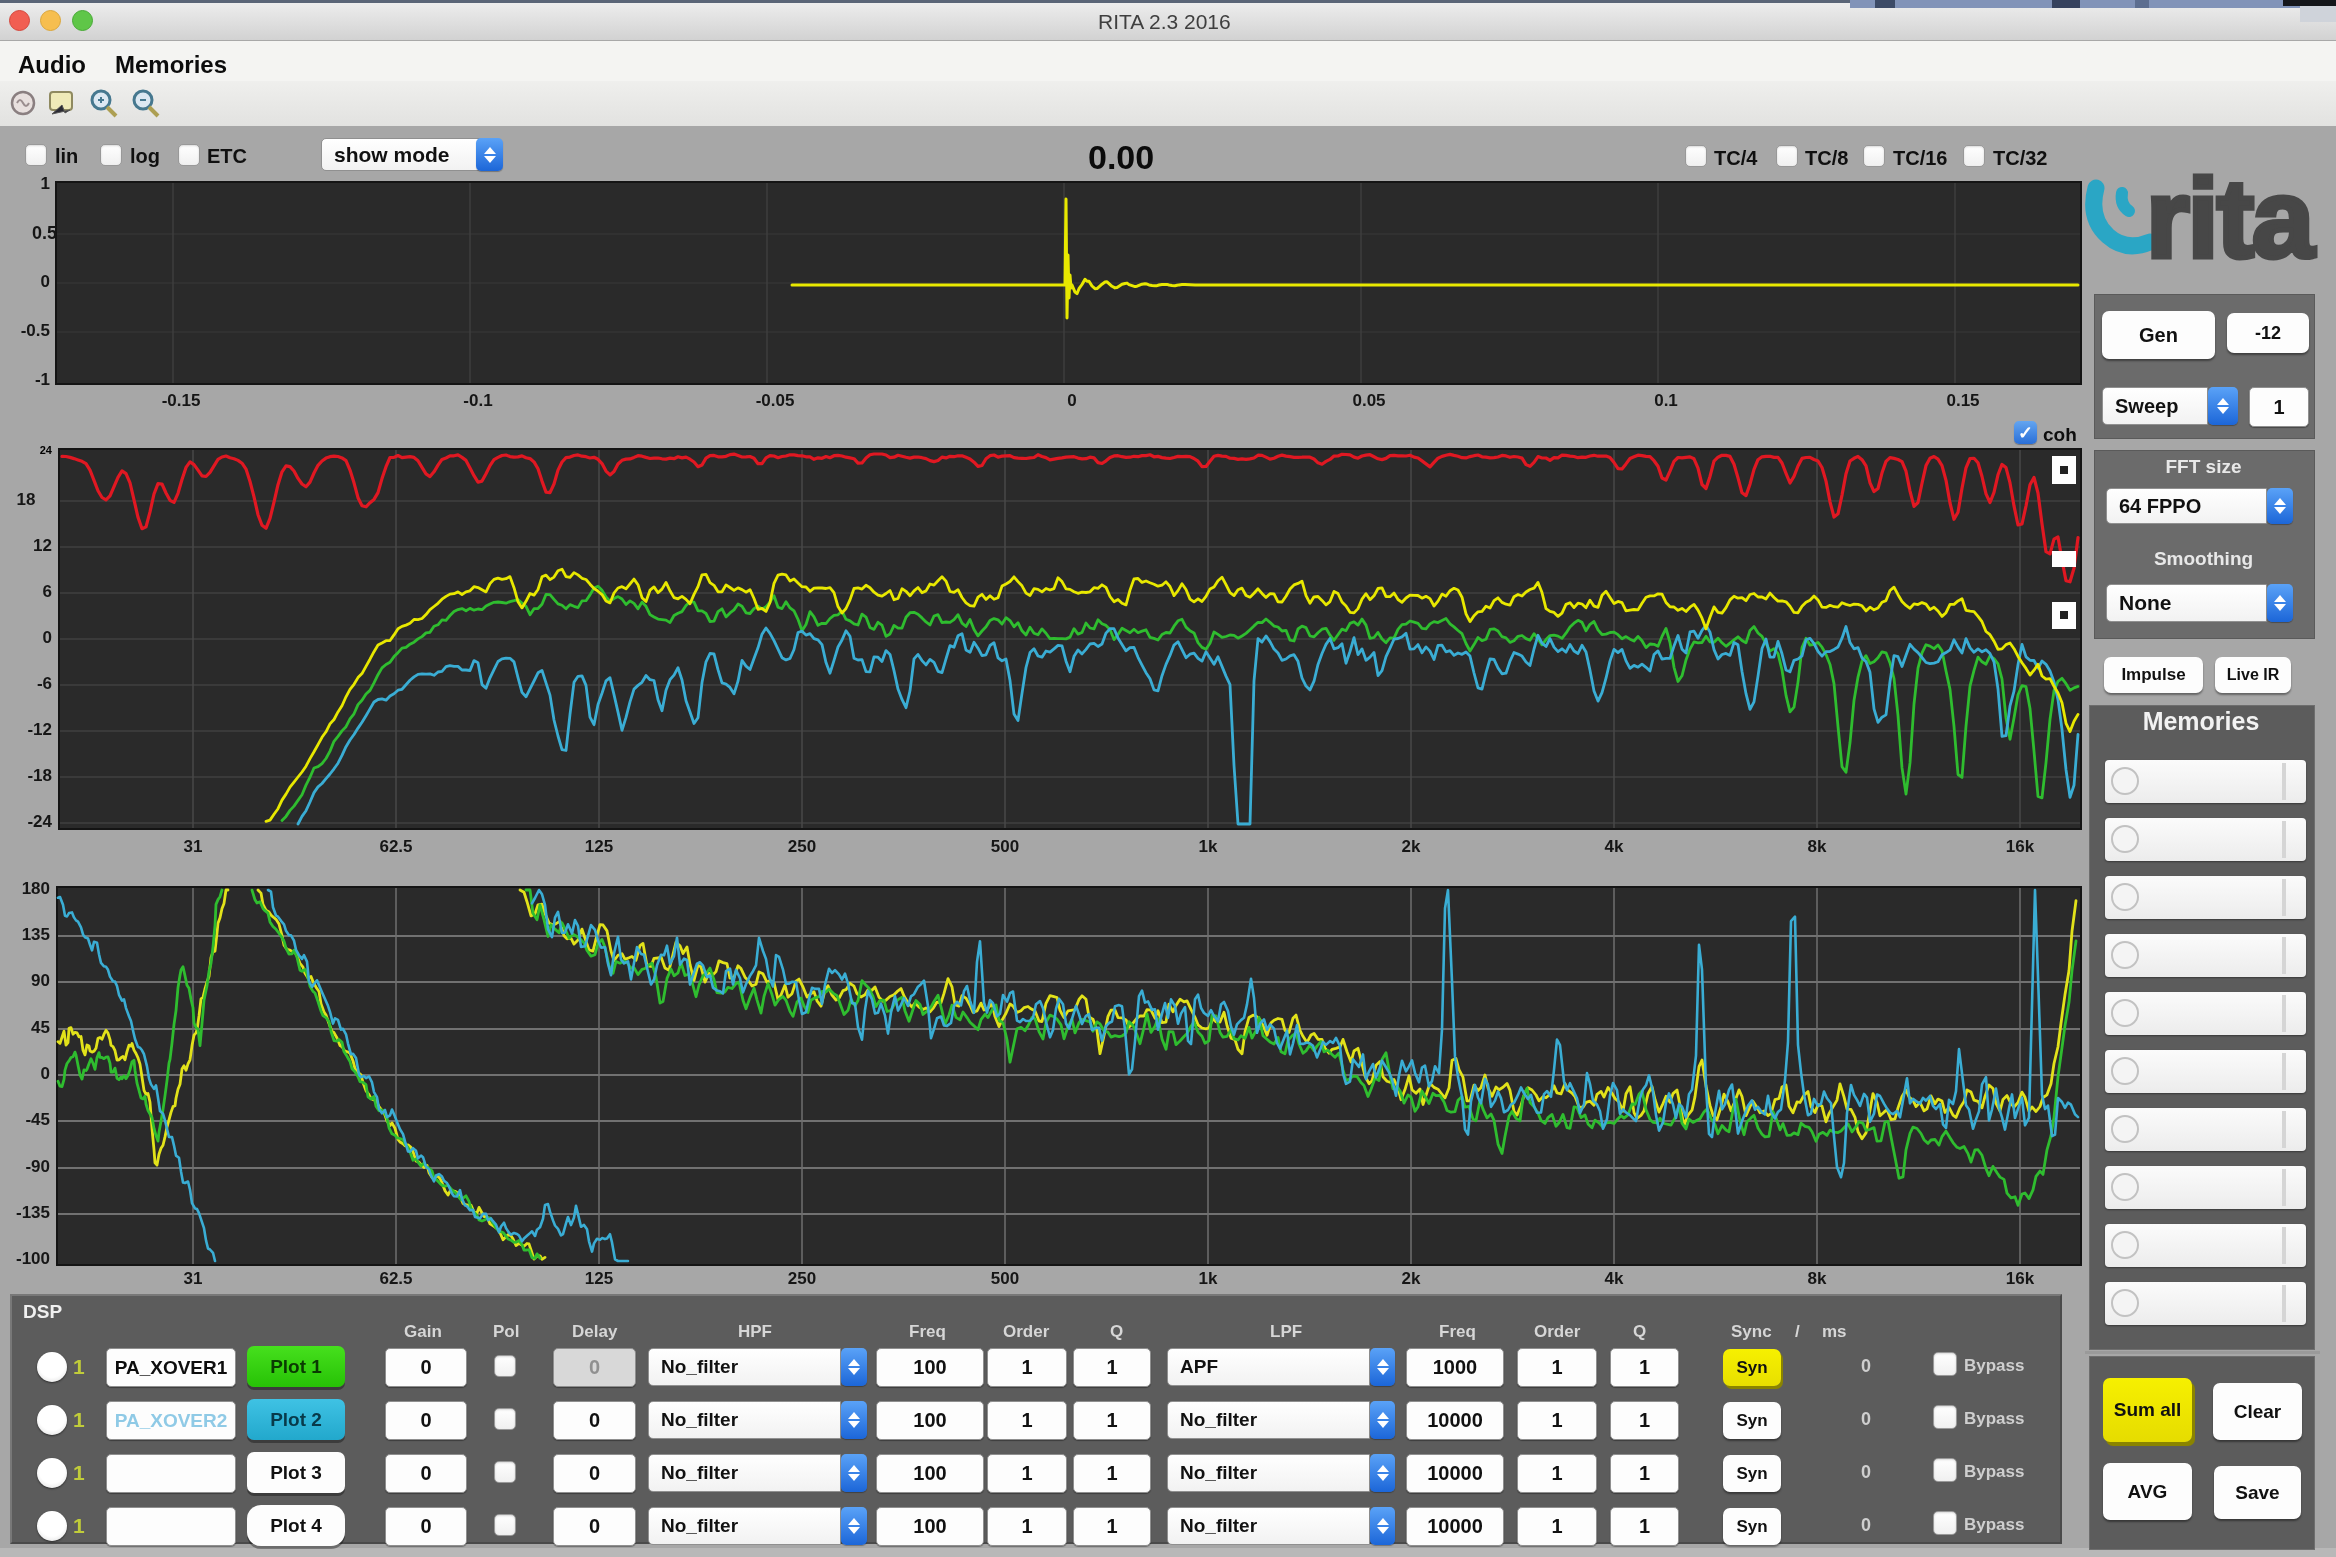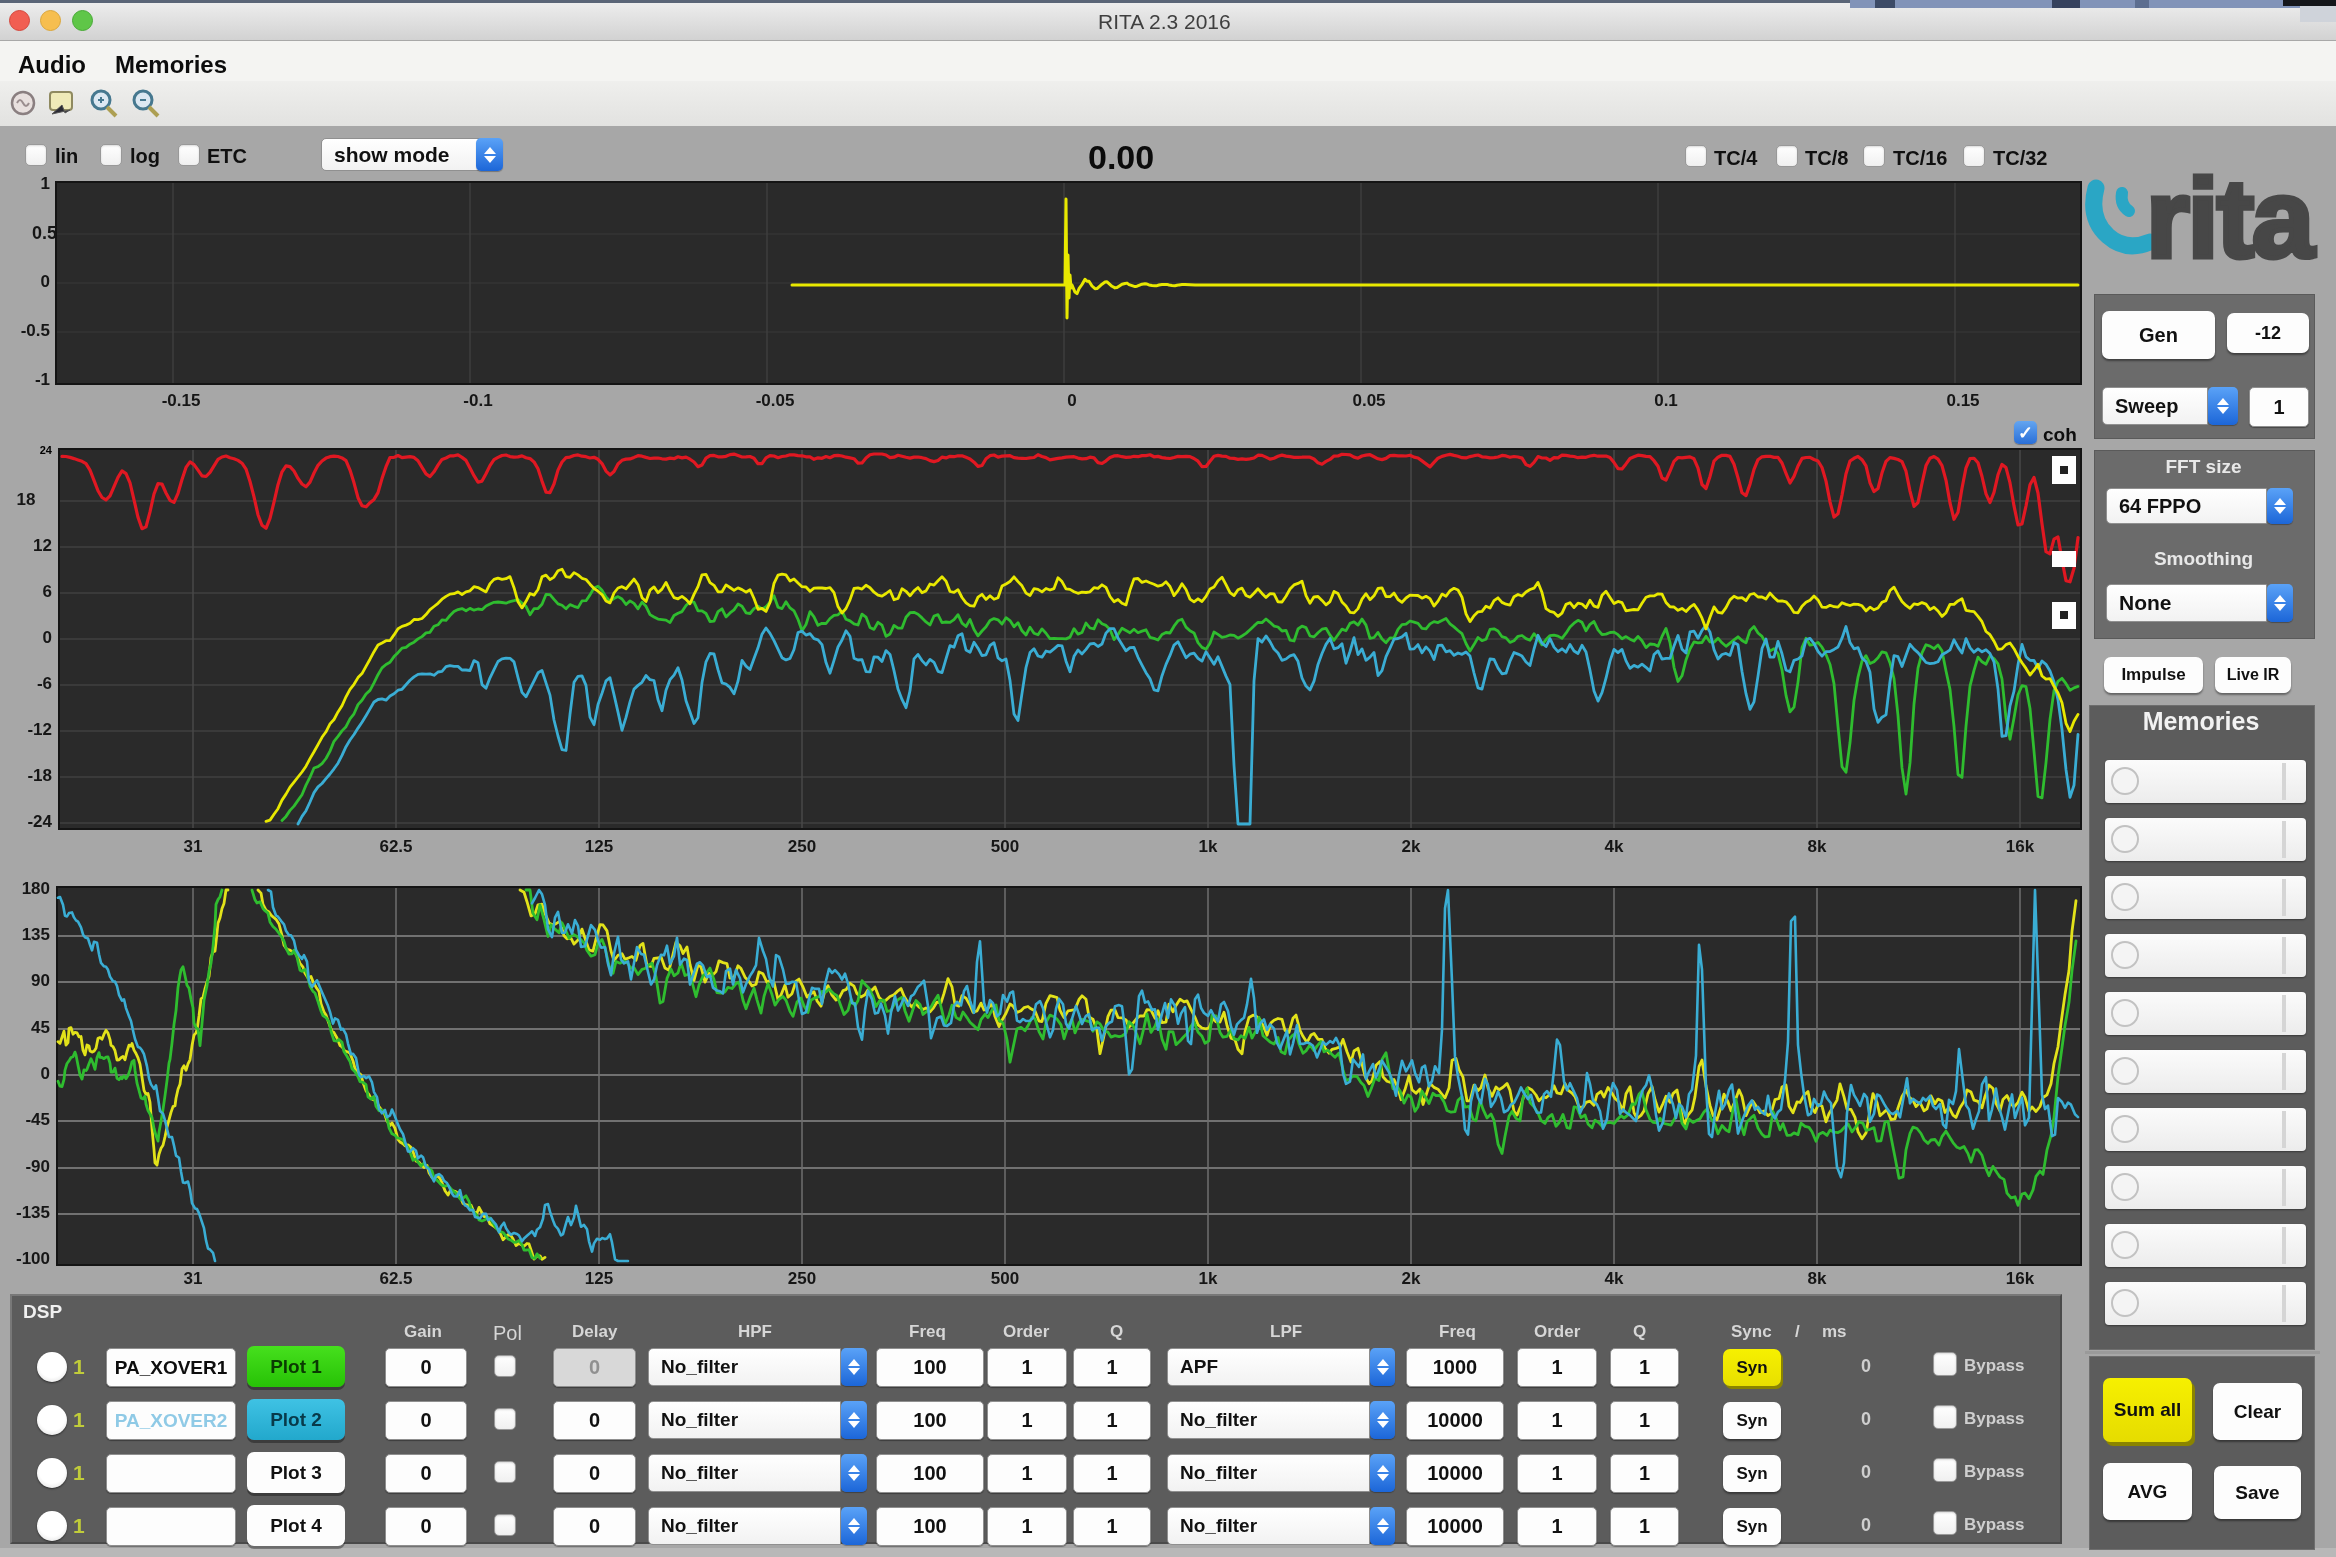--- a/index.html
+++ b/index.html
@@ -227,21 +227,21 @@
     <div style="position:absolute;left:762px;top:1268px;width:80px;height:22px;display:flex;align-items:center;justify-content:center;font-size:17px;color:#161616;font-weight:600;">250</div>
     <div style="position:absolute;left:965px;top:1268px;width:80px;height:22px;display:flex;align-items:center;justify-content:center;font-size:17px;color:#161616;font-weight:600;">500</div>
     <div style="position:absolute;left:1168px;top:1268px;width:80px;height:22px;display:flex;align-items:center;justify-content:center;font-size:17px;color:#161616;font-weight:600;">1k</div>
     <div style="position:absolute;left:1371px;top:1268px;width:80px;height:22px;display:flex;align-items:center;justify-content:center;font-size:17px;color:#161616;font-weight:600;">2k</div>
     <div style="position:absolute;left:1574px;top:1268px;width:80px;height:22px;display:flex;align-items:center;justify-content:center;font-size:17px;color:#161616;font-weight:600;">4k</div>
     <div style="position:absolute;left:1777px;top:1268px;width:80px;height:22px;display:flex;align-items:center;justify-content:center;font-size:17px;color:#161616;font-weight:600;">8k</div>
     <div style="position:absolute;left:1980px;top:1268px;width:80px;height:22px;display:flex;align-items:center;justify-content:center;font-size:17px;color:#161616;font-weight:600;">16k</div>
     <div style="position:absolute;left:10px;top:1294px;width:2052px;height:250px;background:#5c5c5c;border:2px solid #787878;border-right-color:#4a4a4a;border-bottom-color:#4a4a4a;box-sizing:border-box;"></div>
     <div style="position:absolute;left:23px;top:1301px;font-size:19px;color:#f0f0f0;font-weight:700;white-space:nowrap;">DSP</div>
     <div style="position:absolute;left:404px;top:1322px;font-size:17px;color:#d6d6d6;font-weight:600;white-space:nowrap;">Gain</div>
-    <div style="position:absolute;left:493px;top:1322px;font-size:20px;color:#d6d6d6;font-weight:400;white-space:nowrap;">Pol</div>
+    <div style="position:absolute;left:493px;top:1322px;font-size:17px;color:#d6d6d6;font-weight:700;white-space:nowrap;">Pol</div>
     <div style="position:absolute;left:572px;top:1322px;font-size:17px;color:#d6d6d6;font-weight:600;white-space:nowrap;">Delay</div>
     <div style="position:absolute;left:738px;top:1322px;font-size:17px;color:#d6d6d6;font-weight:600;white-space:nowrap;">HPF</div>
     <div style="position:absolute;left:909px;top:1322px;font-size:17px;color:#d6d6d6;font-weight:600;white-space:nowrap;">Freq</div>
     <div style="position:absolute;left:1003px;top:1322px;font-size:17px;color:#d6d6d6;font-weight:600;white-space:nowrap;">Order</div>
     <div style="position:absolute;left:1110px;top:1322px;font-size:17px;color:#d6d6d6;font-weight:600;white-space:nowrap;">Q</div>
     <div style="position:absolute;left:1270px;top:1322px;font-size:17px;color:#d6d6d6;font-weight:600;white-space:nowrap;">LPF</div>
     <div style="position:absolute;left:1439px;top:1322px;font-size:17px;color:#d6d6d6;font-weight:600;white-space:nowrap;">Freq</div>
     <div style="position:absolute;left:1534px;top:1322px;font-size:17px;color:#d6d6d6;font-weight:600;white-space:nowrap;">Order</div>
     <div style="position:absolute;left:1633px;top:1322px;font-size:17px;color:#d6d6d6;font-weight:600;white-space:nowrap;">Q</div>
     <div style="position:absolute;left:1731px;top:1322px;font-size:17px;color:#d6d6d6;font-weight:600;white-space:nowrap;">Sync</div>
@@ -324,21 +324,21 @@
     <div style="position:absolute;left:1406px;top:1454px;width:96px;height:37px;background:#fdfdfd;border-radius:5px;border:1px solid #8f8f8f;box-shadow:0 1px 1px rgba(0,0,0,.35);display:flex;align-items:center;justify-content:center;font-size:20px;color:#111;font-weight:700;">10000</div>
     <div style="position:absolute;left:1517px;top:1454px;width:78px;height:37px;background:#fdfdfd;border-radius:5px;border:1px solid #8f8f8f;box-shadow:0 1px 1px rgba(0,0,0,.35);display:flex;align-items:center;justify-content:center;font-size:20px;color:#111;font-weight:700;">1</div>
     <div style="position:absolute;left:1610px;top:1454px;width:67px;height:37px;background:#fdfdfd;border-radius:5px;border:1px solid #8f8f8f;box-shadow:0 1px 1px rgba(0,0,0,.35);display:flex;align-items:center;justify-content:center;font-size:20px;color:#111;font-weight:700;">1</div>
     <div style="position:absolute;left:1723px;top:1455px;width:58px;height:37px;background:#fdfdfd;border-radius:7px;box-shadow:0 2px 2px rgba(0,0,0,.4);display:flex;align-items:center;justify-content:center;font-size:17px;color:#111;font-weight:700;">Syn</div>
     <div style="position:absolute;left:1861px;top:1462px;font-size:18px;color:#cfcfcf;font-weight:600;white-space:nowrap;">0</div>
     <div style="position:absolute;left:1933px;top:1458px;width:24px;height:24px;background:linear-gradient(#ffffff,#f0f0f0);border:1px solid #999;border-radius:5px;box-sizing:border-box;box-shadow:inset 0 1px 2px rgba(0,0,0,.15);"></div>
     <div style="position:absolute;left:1964px;top:1462px;font-size:17px;color:#cfcfcf;font-weight:600;white-space:nowrap;">Bypass</div>
     <div style="position:absolute;left:37px;top:1511px;width:30px;height:30px;border-radius:50%;background:radial-gradient(circle at 50% 42%,#ffffff 55%,#d8d8d8);box-shadow:0 1px 2px rgba(0,0,0,.5);"></div>
     <div style="position:absolute;left:73px;top:1514px;font-size:21px;color:#c0cc3a;font-weight:700;white-space:nowrap;">1</div>
     <div style="position:absolute;left:106px;top:1507px;width:128px;height:37px;background:#fdfdfd;border-radius:5px;border:1px solid #8f8f8f;box-shadow:0 1px 1px rgba(0,0,0,.35);display:flex;align-items:center;justify-content:center;font-size:19px;color:#111;font-weight:700;"></div>
-    <div style="position:absolute;left:247px;top:1505px;width:98px;height:41px;background:#fdfdfd;border-radius:7px;box-shadow:0 3px 0 rgba(0,0,0,.35);display:flex;align-items:center;justify-content:center;font-size:19px;color:#111;font-weight:700;">Plot 4</div>
+    <div style="position:absolute;left:247px;top:1505px;width:98px;height:41px;background:#fdfdfd;border-radius:14px;box-shadow:0 3px 0 rgba(0,0,0,.35);display:flex;align-items:center;justify-content:center;font-size:19px;color:#111;font-weight:700;">Plot 4</div>
     <div style="position:absolute;left:385px;top:1507px;width:80px;height:37px;background:#fdfdfd;border-radius:5px;border:1px solid #8f8f8f;box-shadow:0 1px 1px rgba(0,0,0,.35);display:flex;align-items:center;justify-content:center;font-size:20px;color:#111;font-weight:700;">0</div>
     <div style="position:absolute;left:494px;top:1514px;width:22px;height:22px;background:linear-gradient(#ffffff,#f0f0f0);border:1px solid #999;border-radius:5px;box-sizing:border-box;box-shadow:inset 0 1px 2px rgba(0,0,0,.15);"></div>
     <div style="position:absolute;left:553px;top:1507px;width:81px;height:37px;background:#fdfdfd;border-radius:5px;border:1px solid #8f8f8f;box-shadow:0 1px 1px rgba(0,0,0,.35);display:flex;align-items:center;justify-content:center;font-size:20px;color:#111;font-weight:700;">0</div>
     <div style="position:absolute;left:648px;top:1507px;width:193px;height:38px;background:linear-gradient(#ffffff,#f2f2f2);border:1px solid #909090;border-radius:5px 0 0 5px;display:flex;align-items:center;font-size:19px;color:#111;font-weight:700;padding-left:12px;box-sizing:border-box;">No_filter</div>
     <div style="position:absolute;left:841px;top:1507px;width:26px;height:38px;background:linear-gradient(#5aa2f7,#1c66d8);border-radius:5px;box-shadow:0 1px 1px rgba(0,0,0,.3);display:flex;flex-direction:column;align-items:center;justify-content:center;gap:2px;">
 <div style="width:0;height:0;border-left:6px solid transparent;border-right:6px solid transparent;border-bottom:7px solid #fff;"></div>
 <div style="width:0;height:0;border-left:6px solid transparent;border-right:6px solid transparent;border-top:7px solid #fff;"></div>
     </div>
     <div style="position:absolute;left:876px;top:1507px;width:106px;height:37px;background:#fdfdfd;border-radius:5px;border:1px solid #8f8f8f;box-shadow:0 1px 1px rgba(0,0,0,.35);display:flex;align-items:center;justify-content:center;font-size:20px;color:#111;font-weight:700;">100</div>
     <div style="position:absolute;left:987px;top:1507px;width:78px;height:37px;background:#fdfdfd;border-radius:5px;border:1px solid #8f8f8f;box-shadow:0 1px 1px rgba(0,0,0,.35);display:flex;align-items:center;justify-content:center;font-size:20px;color:#111;font-weight:700;">1</div>

